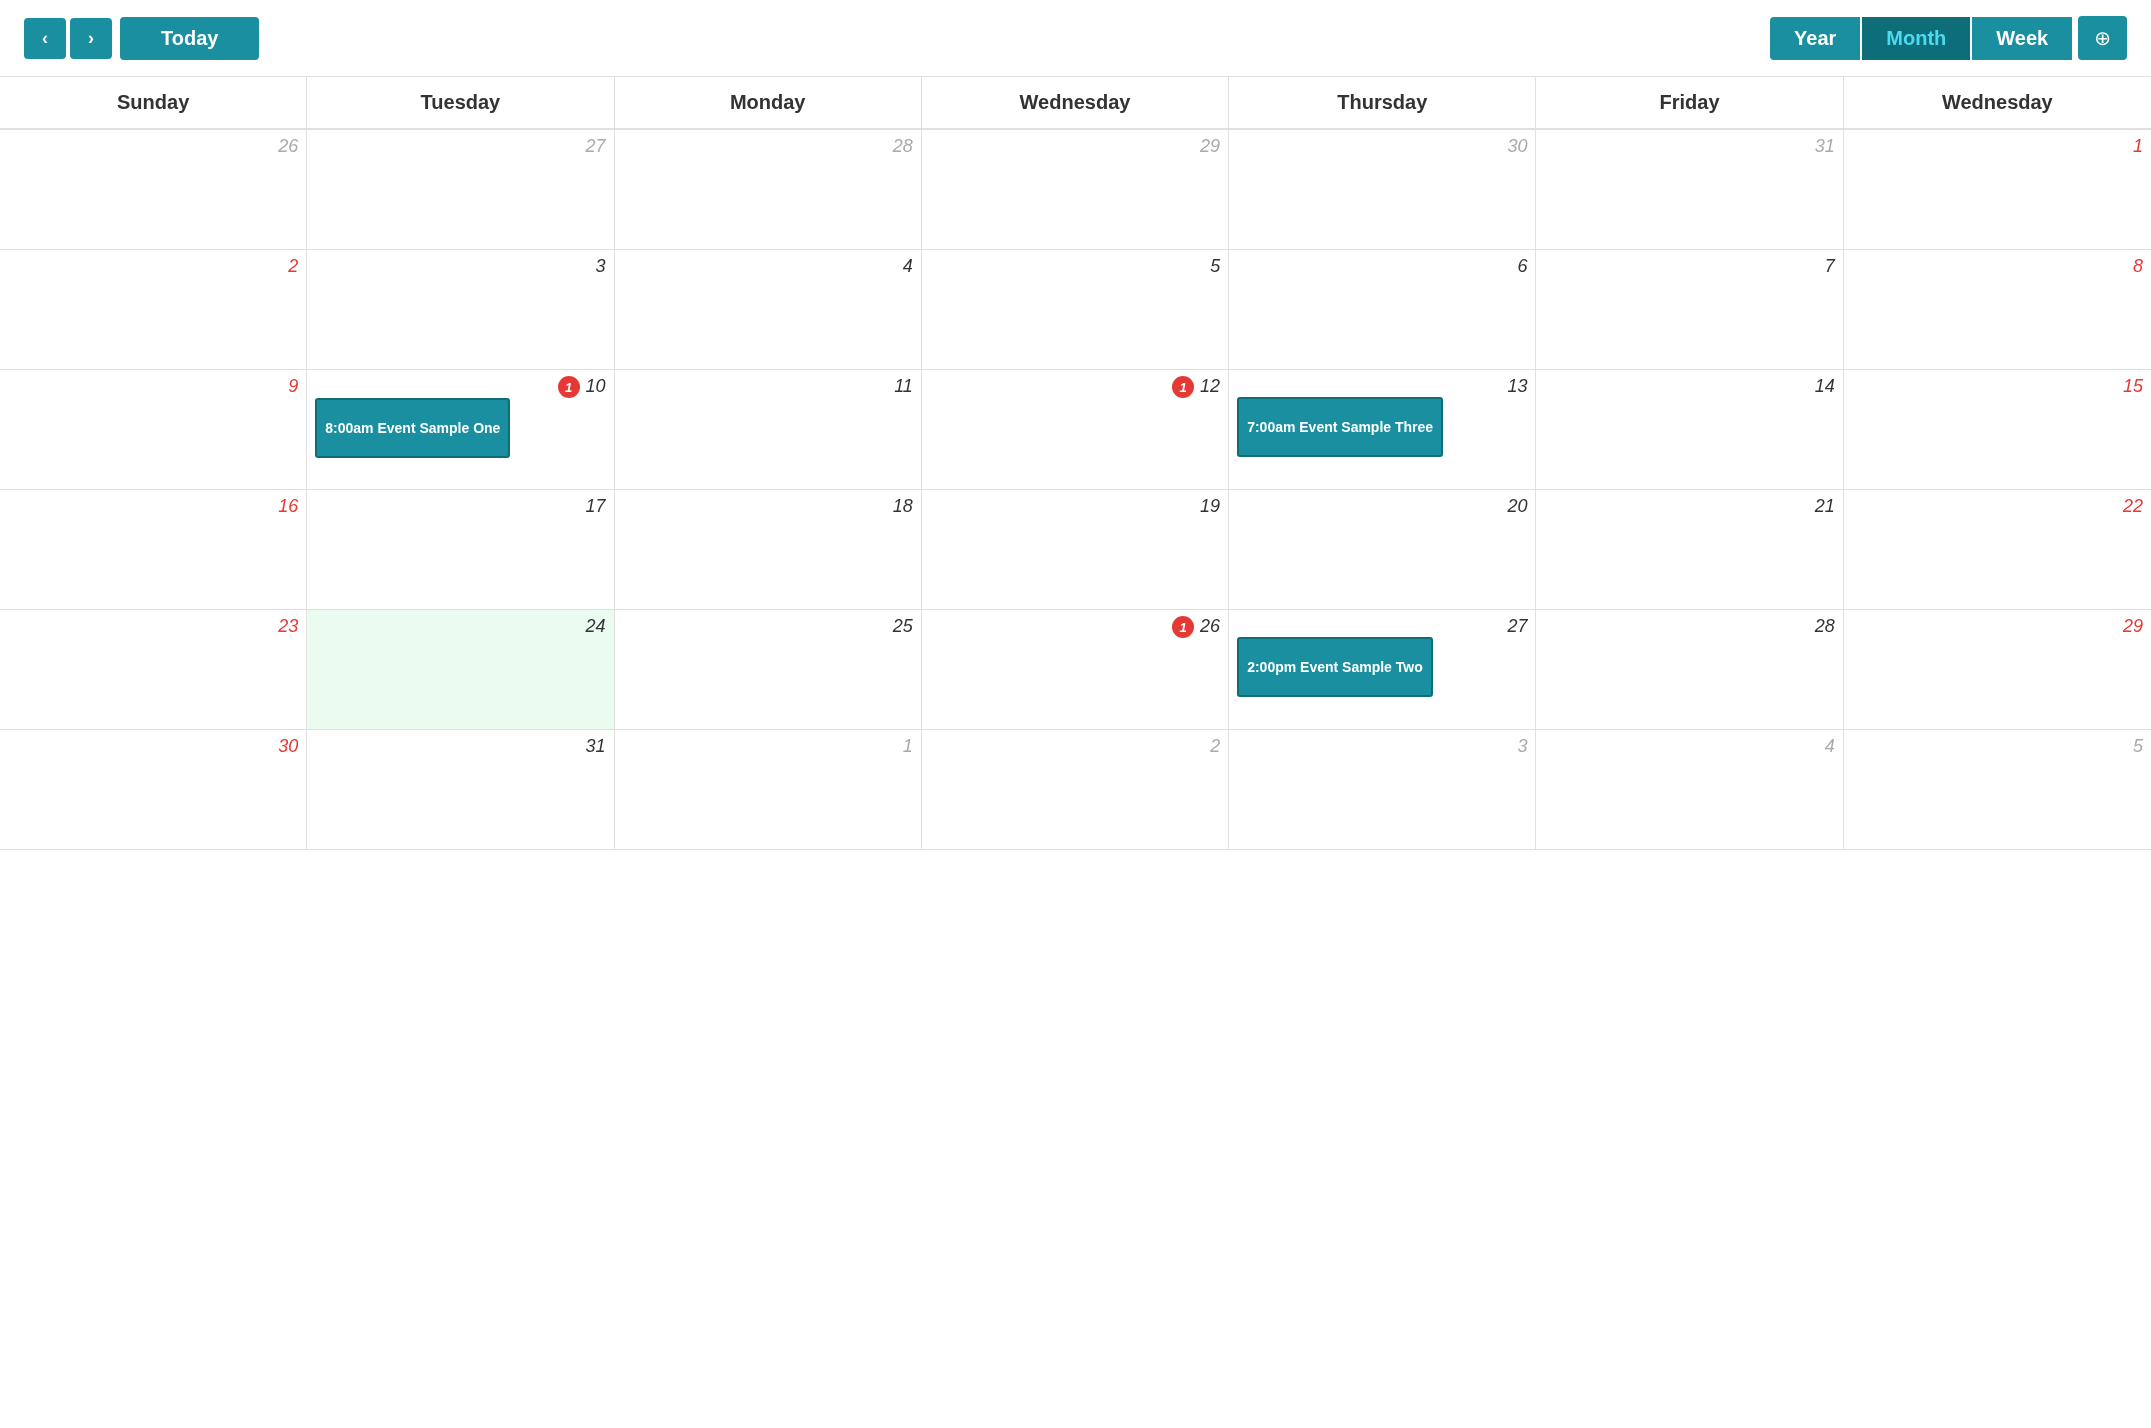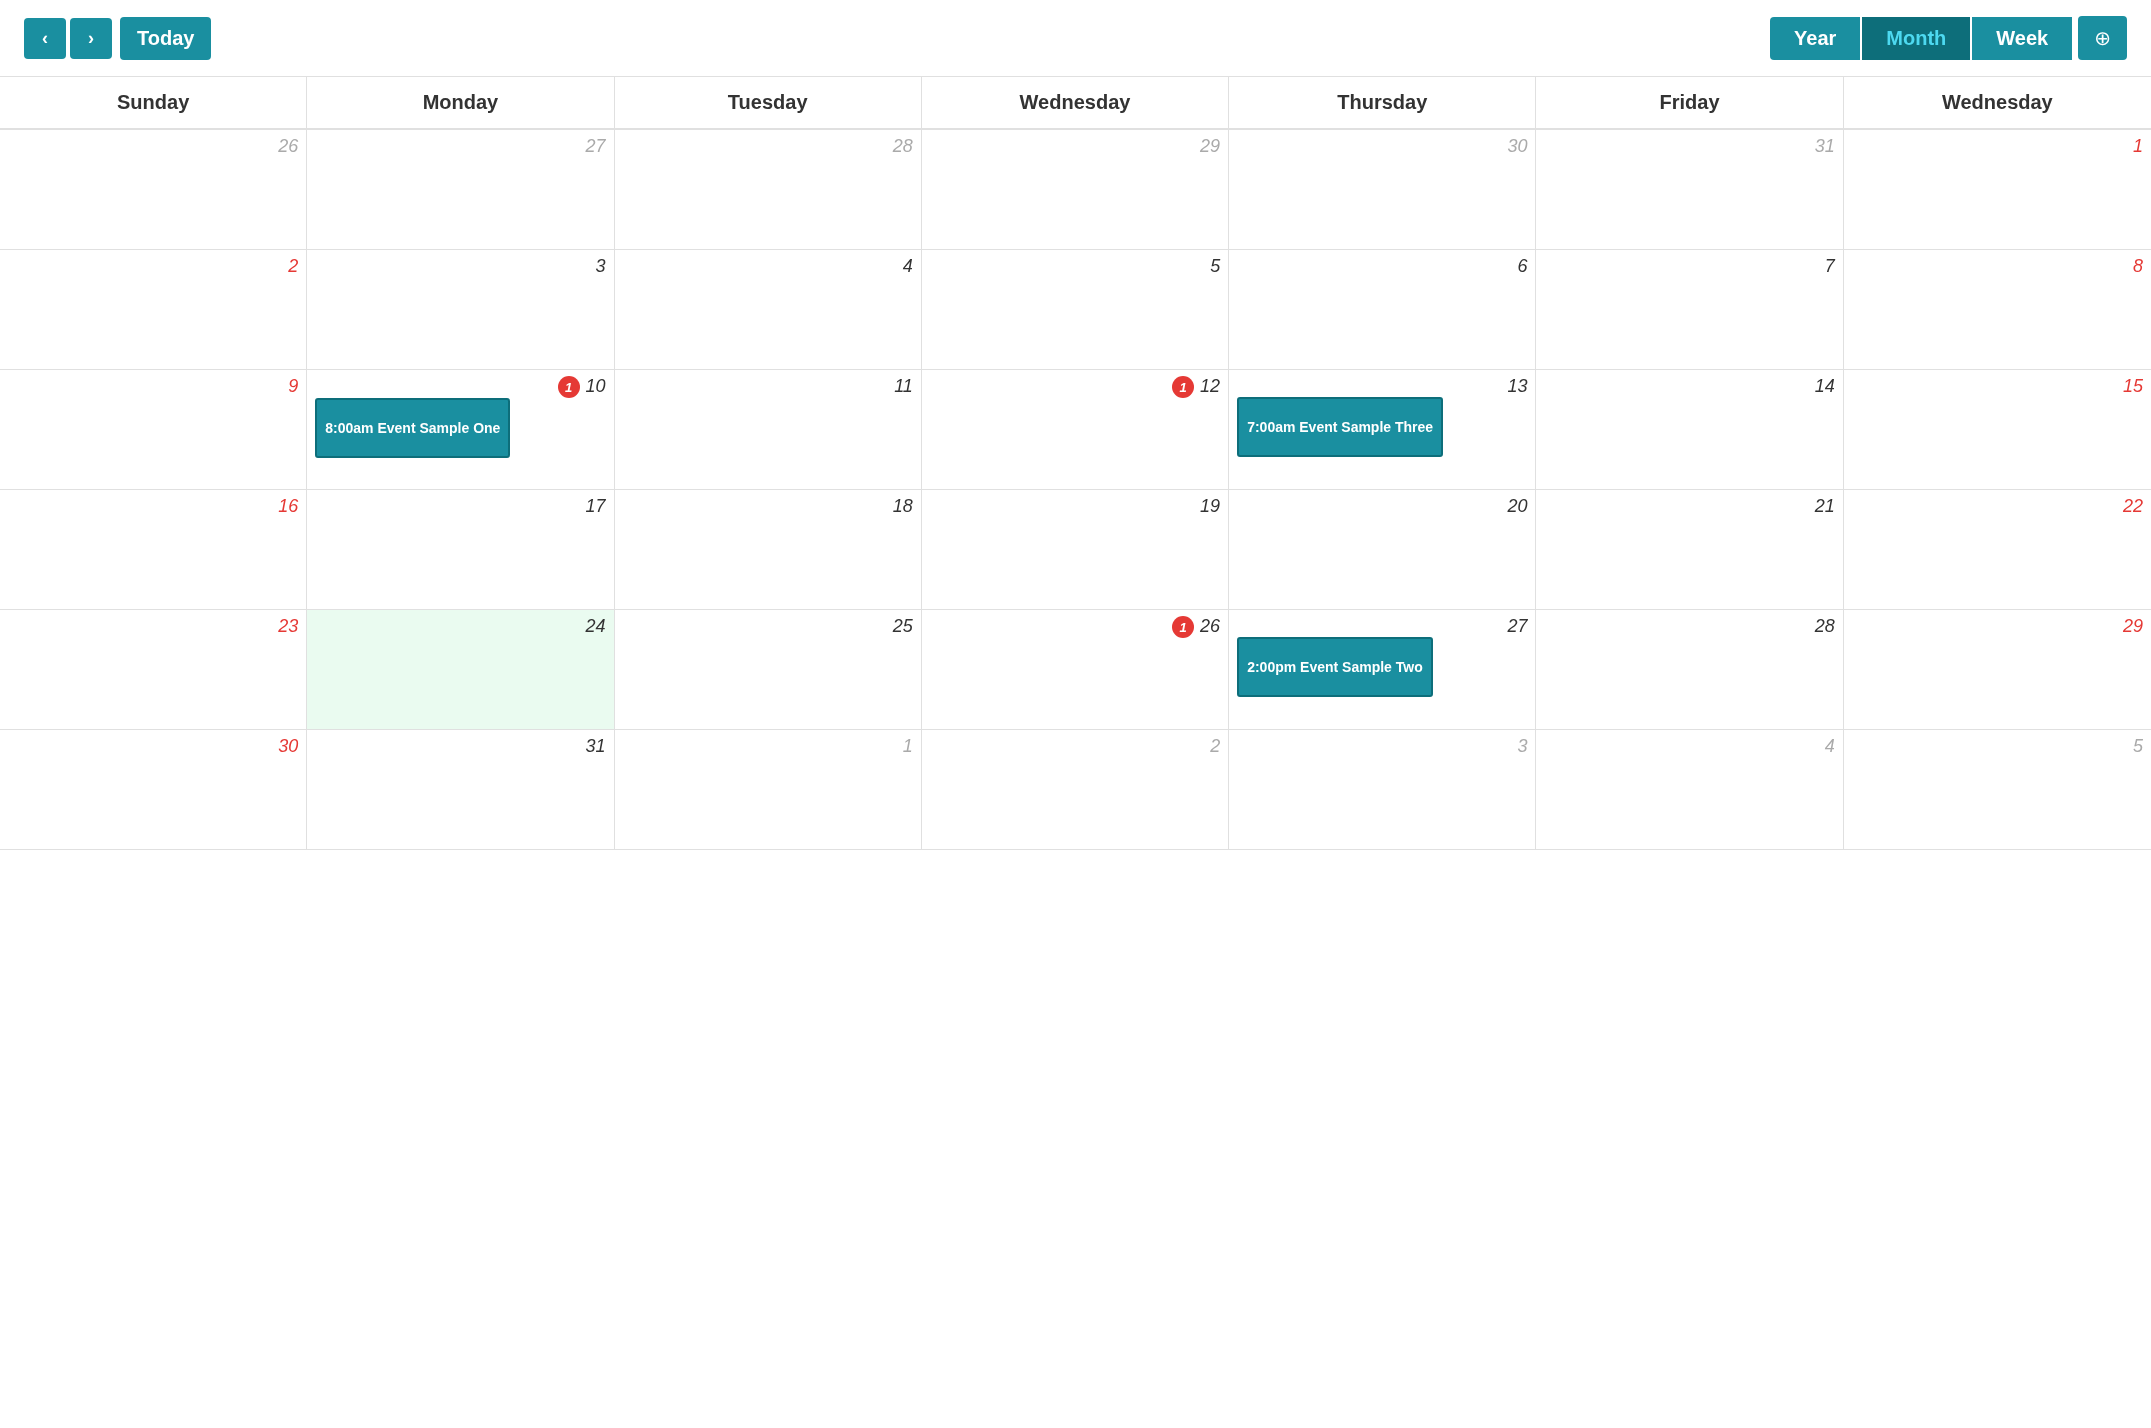--- a/index.html
+++ b/index.html
@@ -27,21 +27,21 @@
       font-size: 18px;
       cursor: pointer;
       border-radius: 4px;
       font-weight: bold;
     }
 
     .today-btn {
       background: #1a8fa0;
       color: #fff;
       border: none;
-      padding: 10px 17px;
+      padding: 10px 41px;
       font-size: 20px;
       cursor: pointer;
       border-radius: 4px;
       font-weight: bold;
       margin-left: 4px;
     }
 
     .right-controls {
       display: flex;
       align-items: center;
@@ -181,22 +181,22 @@
     <button class="view-btn">Year</button>
     <button class="view-btn active">Month</button>
     <button class="view-btn">Week</button>
     <button class="download-btn">⊕</button>
   </div>
 </div>
 
 <div class="calendar-container">
   <div class="day-headers">
     <div class="day-header">Sunday</div>
+    <div class="day-header">Tuesday</div>
     <div class="day-header">Monday</div>
-    <div class="day-header">Tuesday</div>
     <div class="day-header">Wednesday</div>
     <div class="day-header">Thursday</div>
     <div class="day-header">Friday</div>
     <div class="day-header">Wednesday</div>
   </div>
   <div class="calendar-grid" id="calendar-grid">
   <div class="calendar-cell">
         <div class="cell-number-area">
           <div class="day-number gray">26</div>
         </div>

